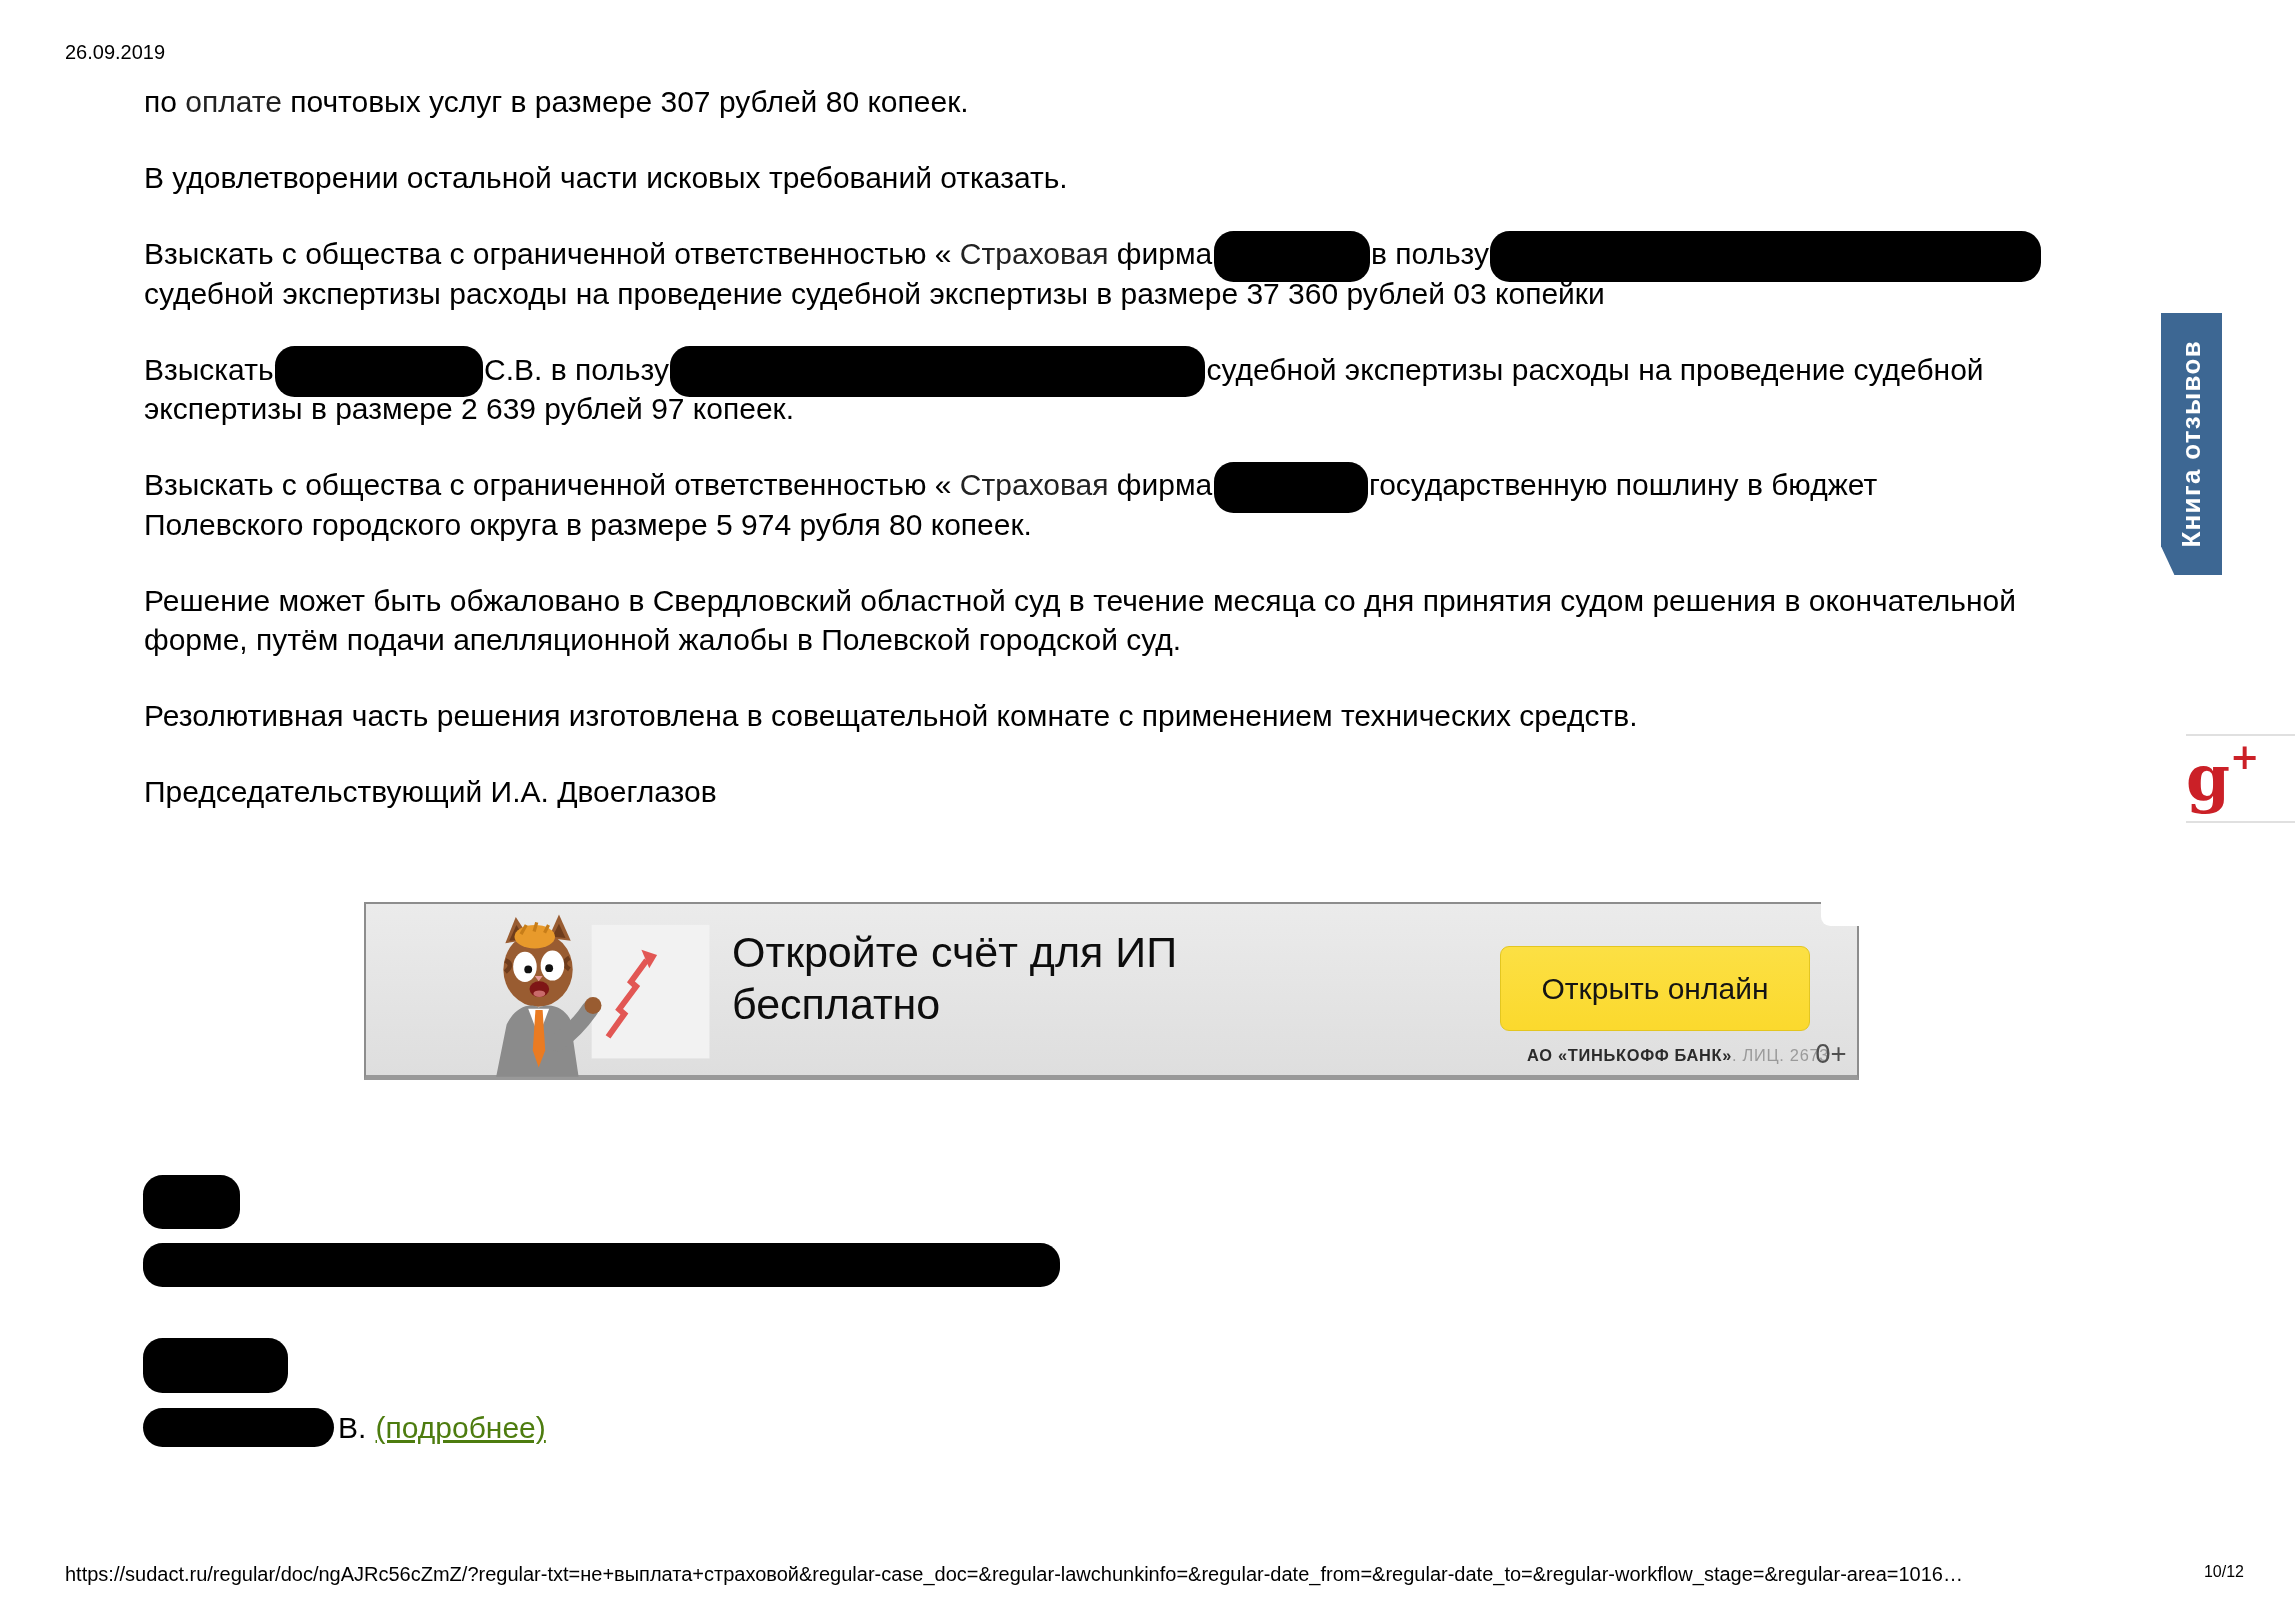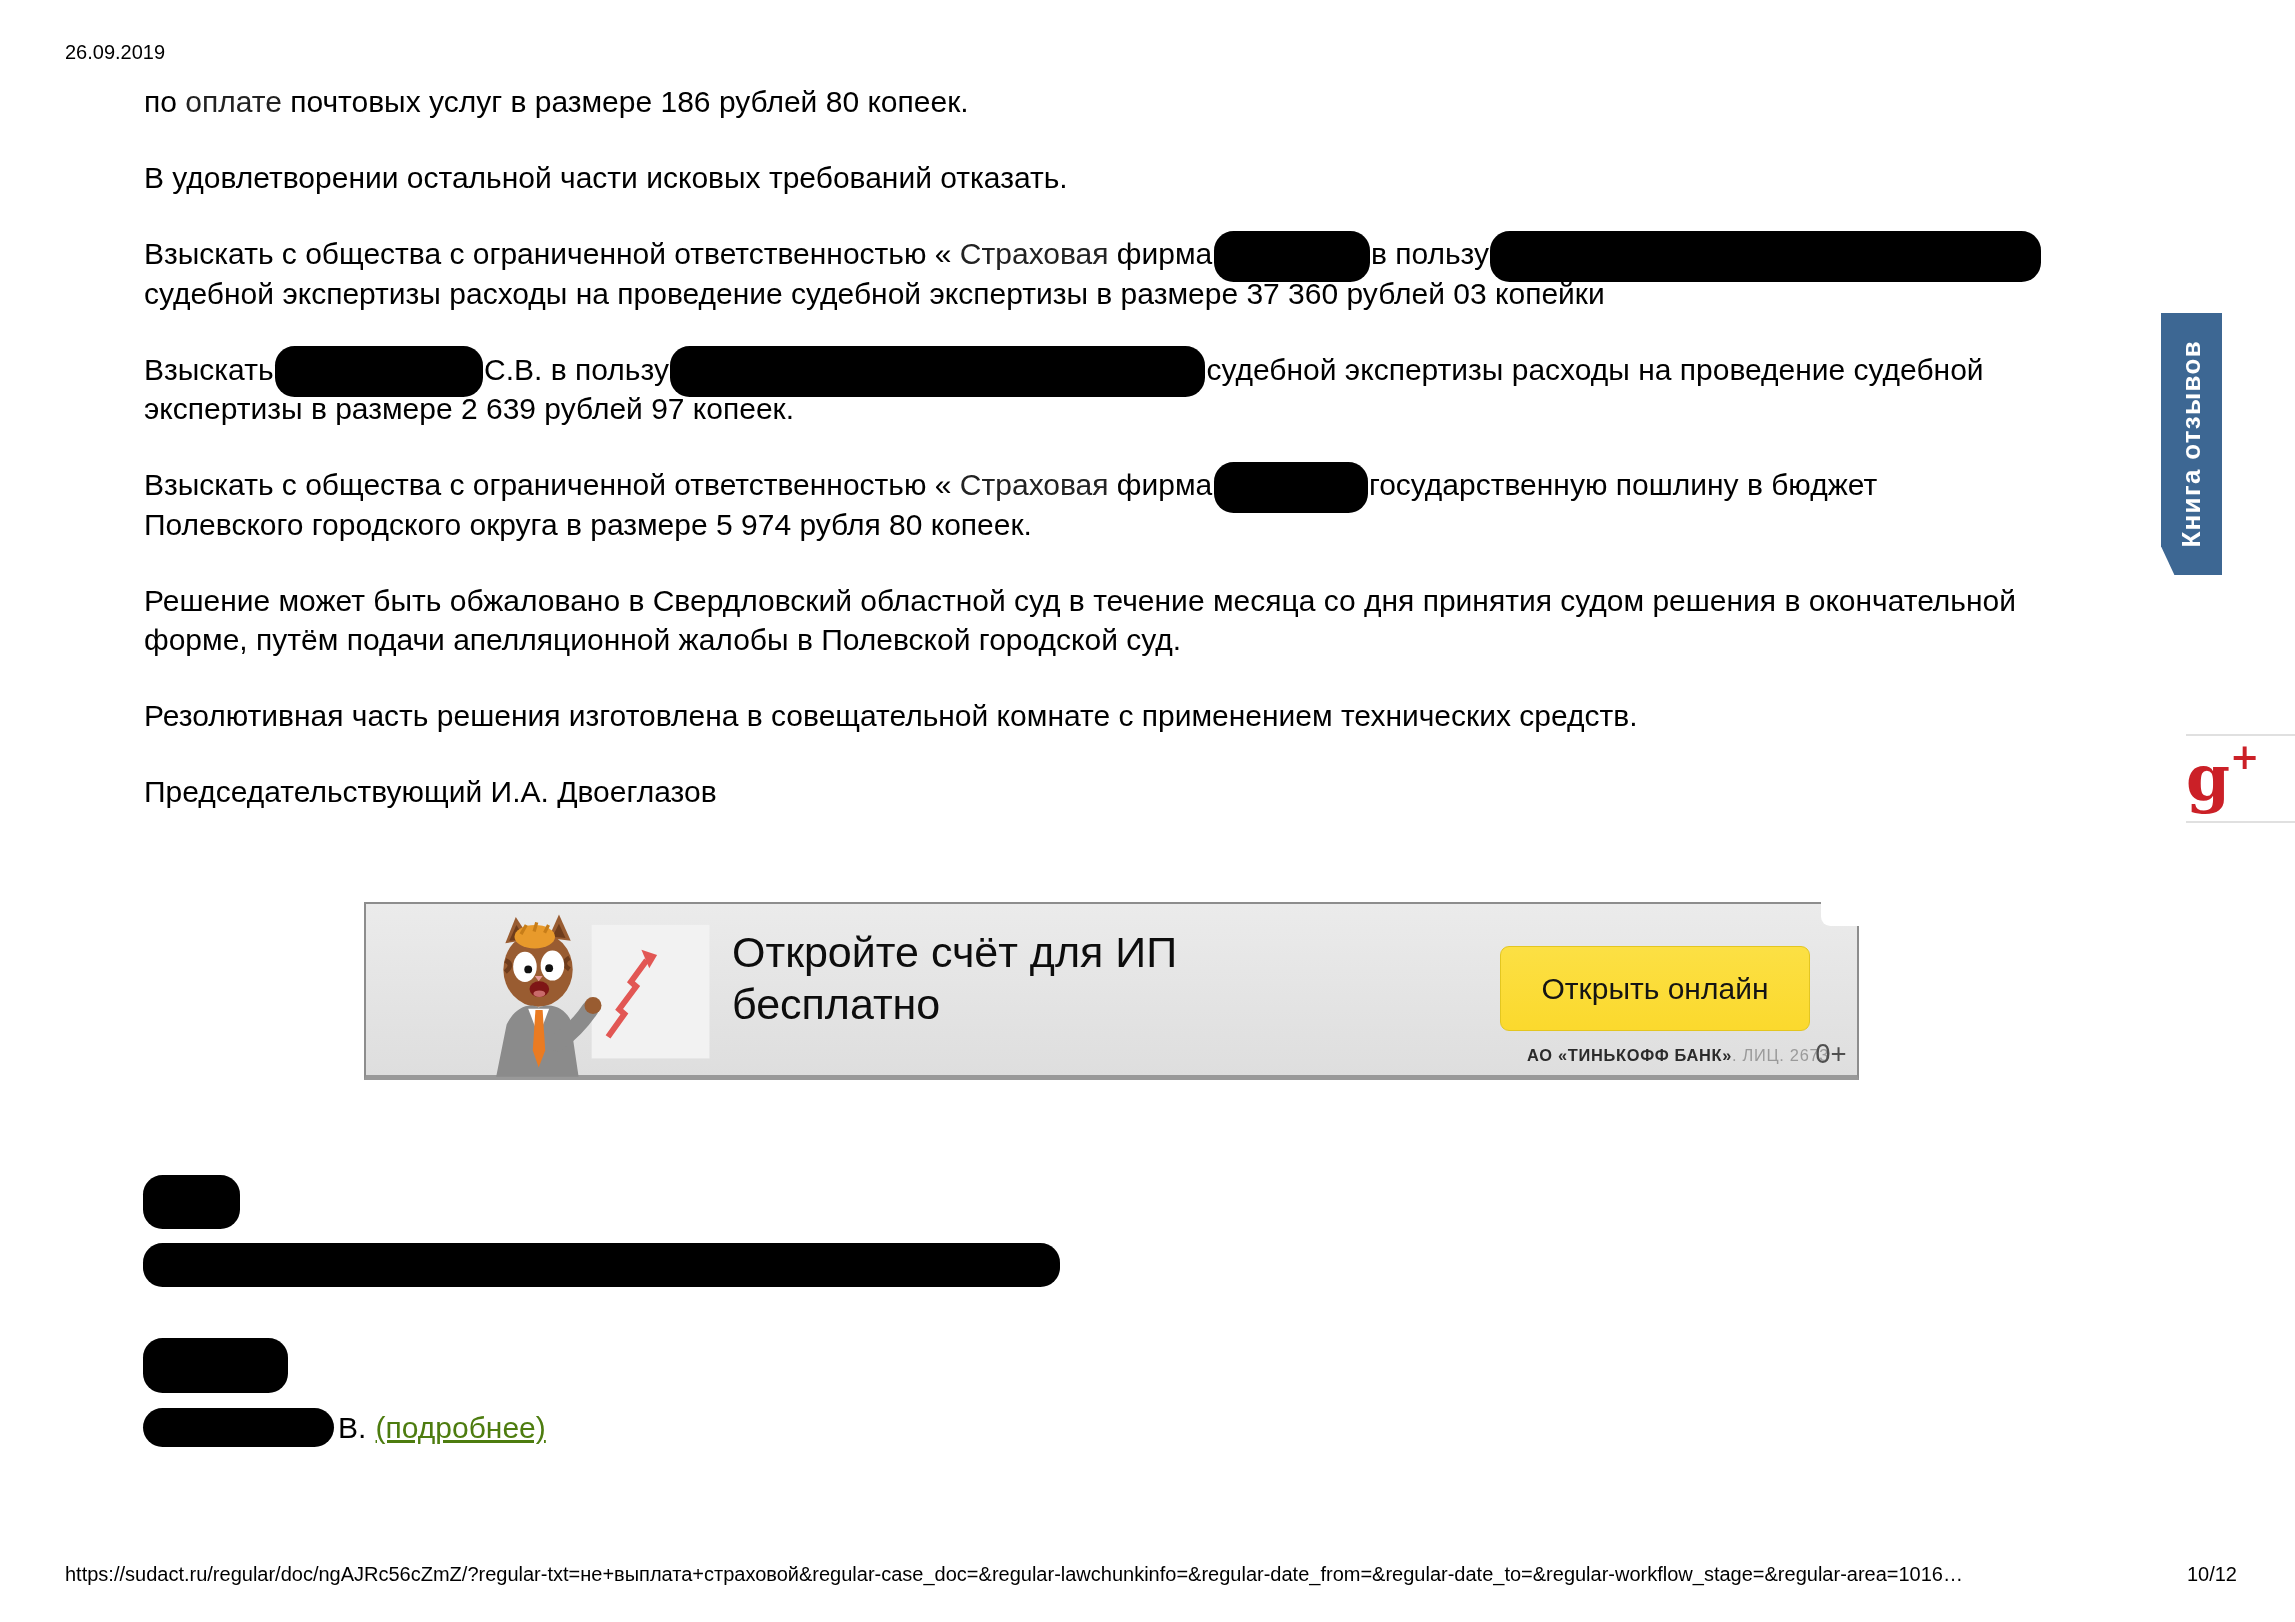--- a/index.html
+++ b/index.html
@@ -55,31 +55,31 @@
   }
   .gplus-card{
     position:absolute;left:2186px;top:734px;width:110px;height:89px;background:#fff;
     border-top:2px solid #e0e0e0;border-bottom:2px solid #e0e0e0;
     display:flex;align-items:center;box-sizing:border-box;cursor:pointer;
   }
   .gplus-g{font-family:"DejaVu Serif",serif;font-weight:bold;color:#cb2027;font-size:63px;line-height:1;}
   .gplus-plus{font-family:"DejaVu Serif",serif;font-weight:bold;color:#cb2027;font-size:35px;position:relative;top:-22px;}
   
   .ftr-url{position:absolute;left:65px;top:1563px;font-size:20px;}
-  .ftr-page{position:absolute;right:58px;top:1563px;font-size:20px;}
+  .ftr-page{position:absolute;right:51px;top:1563px;font-size:16px;}
 </style>
 </head>
 <body>
 
 <div class="page">
 
   <div class="hdr-date">26.09.2019</div>
 
   <div class="content">
-    <p><span>по </span><span class="hl">оплате</span><span> почтовых услуг в размере 186 рублей 80 копеек.</span></p>
+    <p><span>по </span><span class="hl">оплате</span><span> почтовых услуг в размере 307 рублей 80 копеек.</span></p>
 
     <p>В удовлетворении остальной части исковых требований отказать.</p>
 
     <p><span>Взыскать с общества с ограниченной ответственностью « </span><span class="hl">Страховая</span><span> фирма</span><span class="redact" style="width:156px"></span><span>в пользу</span><span class="redact" style="width:551px"></span><br><span>судебной экспертизы расходы на проведение судебной экспертизы в размере 37 360 рублей 03 копейки</span></p>
 
     <p><span>Взыскать</span><span class="redact" style="width:208px"></span><span>С.В. в пользу</span><span class="redact" style="width:535px"></span><span>судебной экспертизы расходы на проведение судебной</span><br><span>экспертизы в размере 2 639 рублей 97 копеек.</span></p>
 
     <p><span>Взыскать с общества с ограниченной ответственностью « </span><span class="hl">Страховая</span><span> фирма</span><span class="redact" style="width:154px"></span><span>государственную пошлину в бюджет</span><br><span>Полевского городского округа в размере 5 974 рубля 80 копеек.</span></p>
 
     <p><span>Решение может быть обжаловано в Свердловский областной суд в течение месяца со дня принятия судом решения в окончательной</span><br><span>форме, путём подачи апелляционной жалобы в Полевской городской суд.</span></p>

